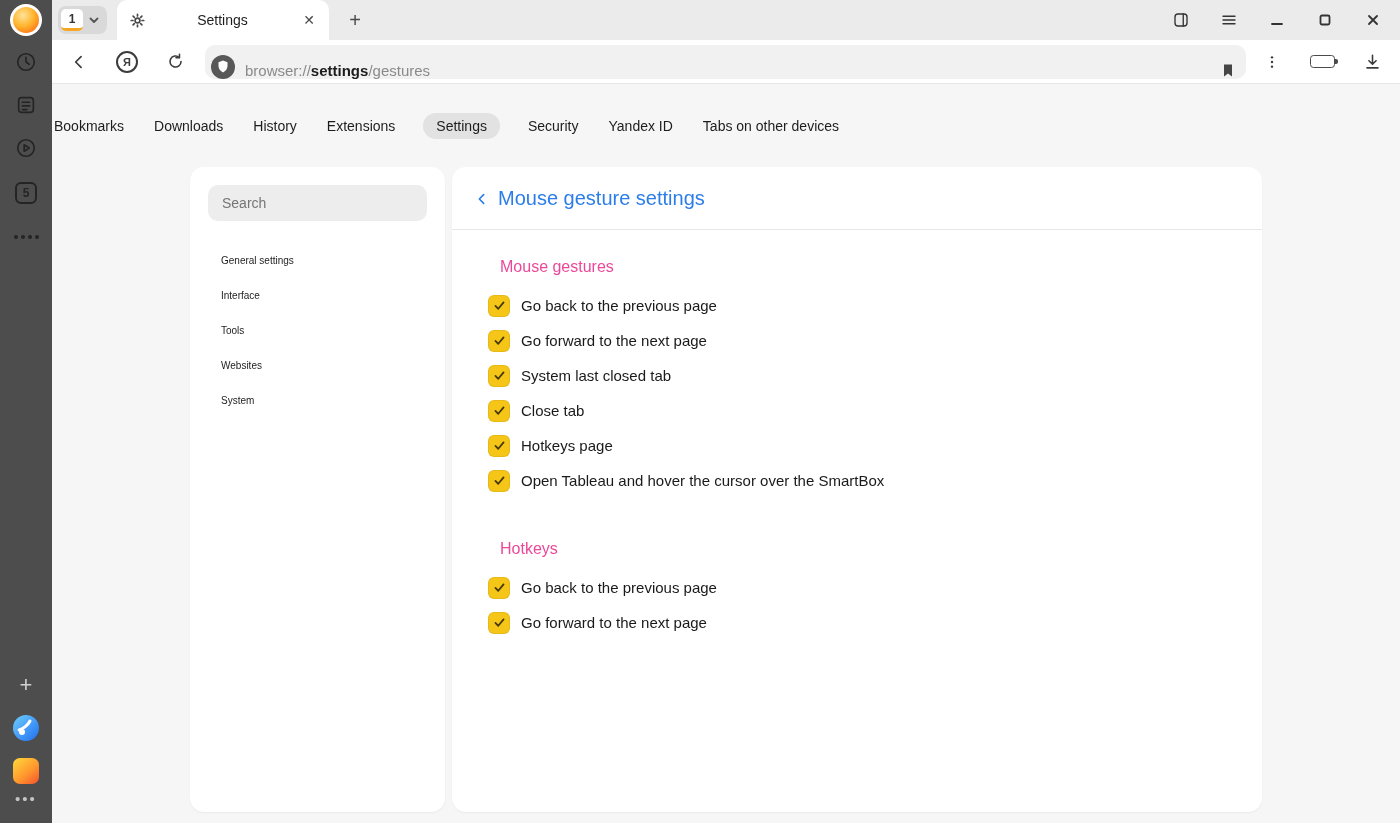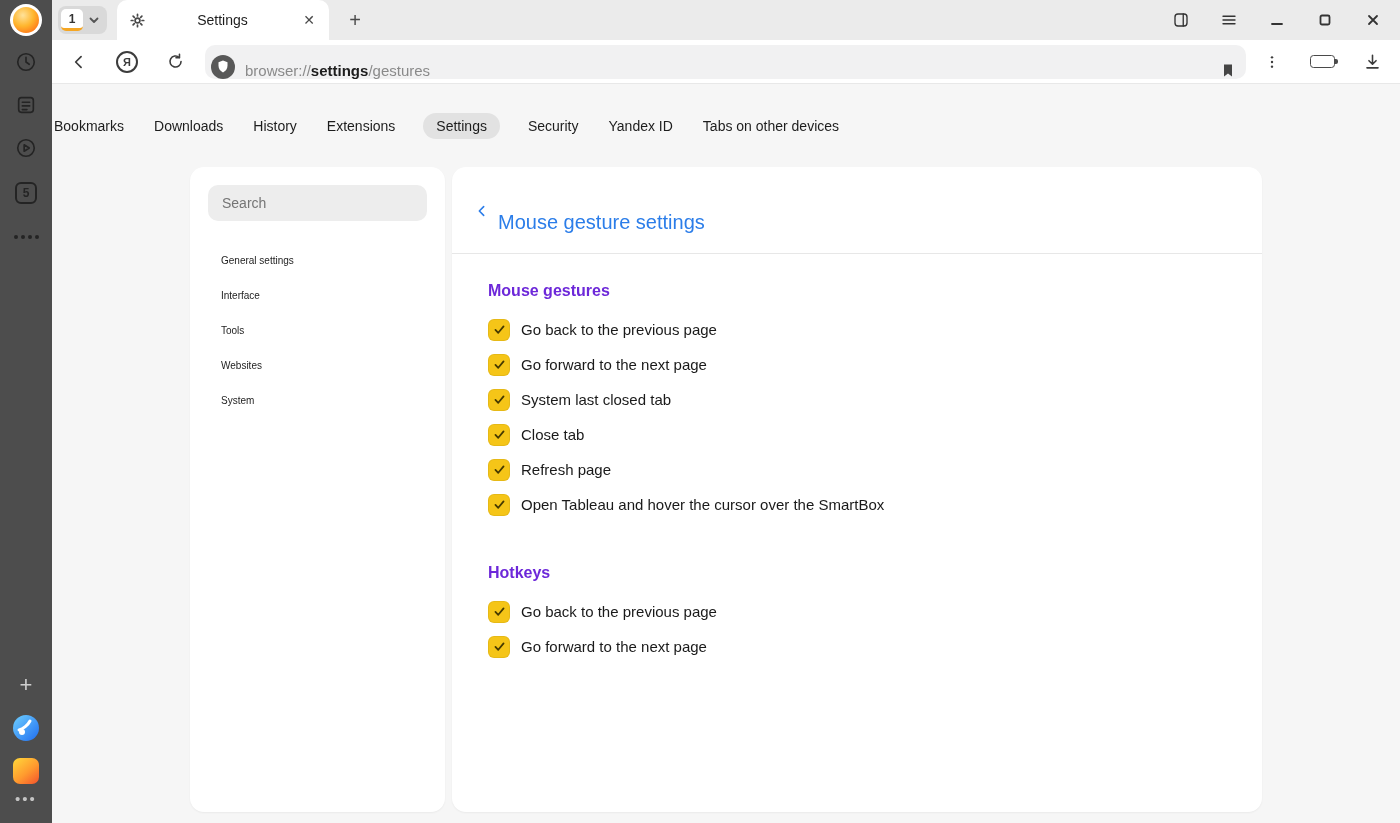--- a/index.html
+++ b/index.html
@@ -87,23 +87,23 @@
     font:14px "Liberation Sans","DejaVu Sans",sans-serif; color:#1d1d1d; padding:0 14px; outline:none;
   }
   .search::placeholder { color:#757575; }
   .menulist { margin-top:22px; padding-left:13px; }
   .menulist .mi { height:35px; display:flex; align-items:center; font-size:10px; color:#1d1d1d; cursor:pointer; }
 
   
   .rightcard { width:810px; height:645px; display:flex; flex-direction:column; }
   .pagehead { display:flex; align-items:center; gap:8px; padding:20px 36px 19px 22px; border-bottom:1px solid #e7e7e7; }
   .backchev { display:flex; align-items:center; cursor:pointer; }
-  .pagetitle { font-size:20px; font-weight:500; color:#2b7de9; cursor:pointer;margin-top:24px; }
+  .pagetitle { font-size:20px; font-weight:500; color:#2b7de9; cursor:pointer; }
   .pagebody { padding:28px 36px; }
-  .sect-head { font-size:16px; font-weight:700; color:#6d28d9; height:22px; }
+  .sect-head { font-size:16px; font-weight:400; color:#ec4899; height:22px;margin-left:12px; }
   .optlist { margin-top:8px; }
   .optrow { height:35px; display:flex; align-items:center; gap:11px; cursor:pointer; }
   .cbox { width:22px; height:22px; border-radius:6px; background:#f5c518; display:flex; align-items:center; justify-content:center; flex:0 0 22px; box-shadow:inset 0 0 0 1px rgba(0,0,0,0.06); }
   .optlabel { font-size:15px; color:#1a1a1a; }
   .sect2 { margin-top:42px; }
 </style>
 </head>
 <body>
 
 <div class="window">
@@ -340,21 +340,21 @@
                     </svg>
                   </span>
                 <span class="optlabel">Close tab</span>
               </div>
               <div class="optrow">
                 <span class="cbox">
                     <svg width="15" height="15" viewBox="0 0 24 24">
                       <path d="M5.5 12.5l4.5 4.8L18.5 7" fill="none" stroke="#463a00" stroke-width="2.8" stroke-linecap="round" stroke-linejoin="round"></path>
                     </svg>
                   </span>
-                <span class="optlabel">Refresh page</span>
+                <span class="optlabel">Hotkeys page</span>
               </div>
               <div class="optrow">
                 <span class="cbox">
                     <svg width="15" height="15" viewBox="0 0 24 24">
                       <path d="M5.5 12.5l4.5 4.8L18.5 7" fill="none" stroke="#463a00" stroke-width="2.8" stroke-linecap="round" stroke-linejoin="round"></path>
                     </svg>
                   </span>
                 <span class="optlabel">Open Tableau and hover the cursor over the SmartBox</span>
               </div>
             </div>

